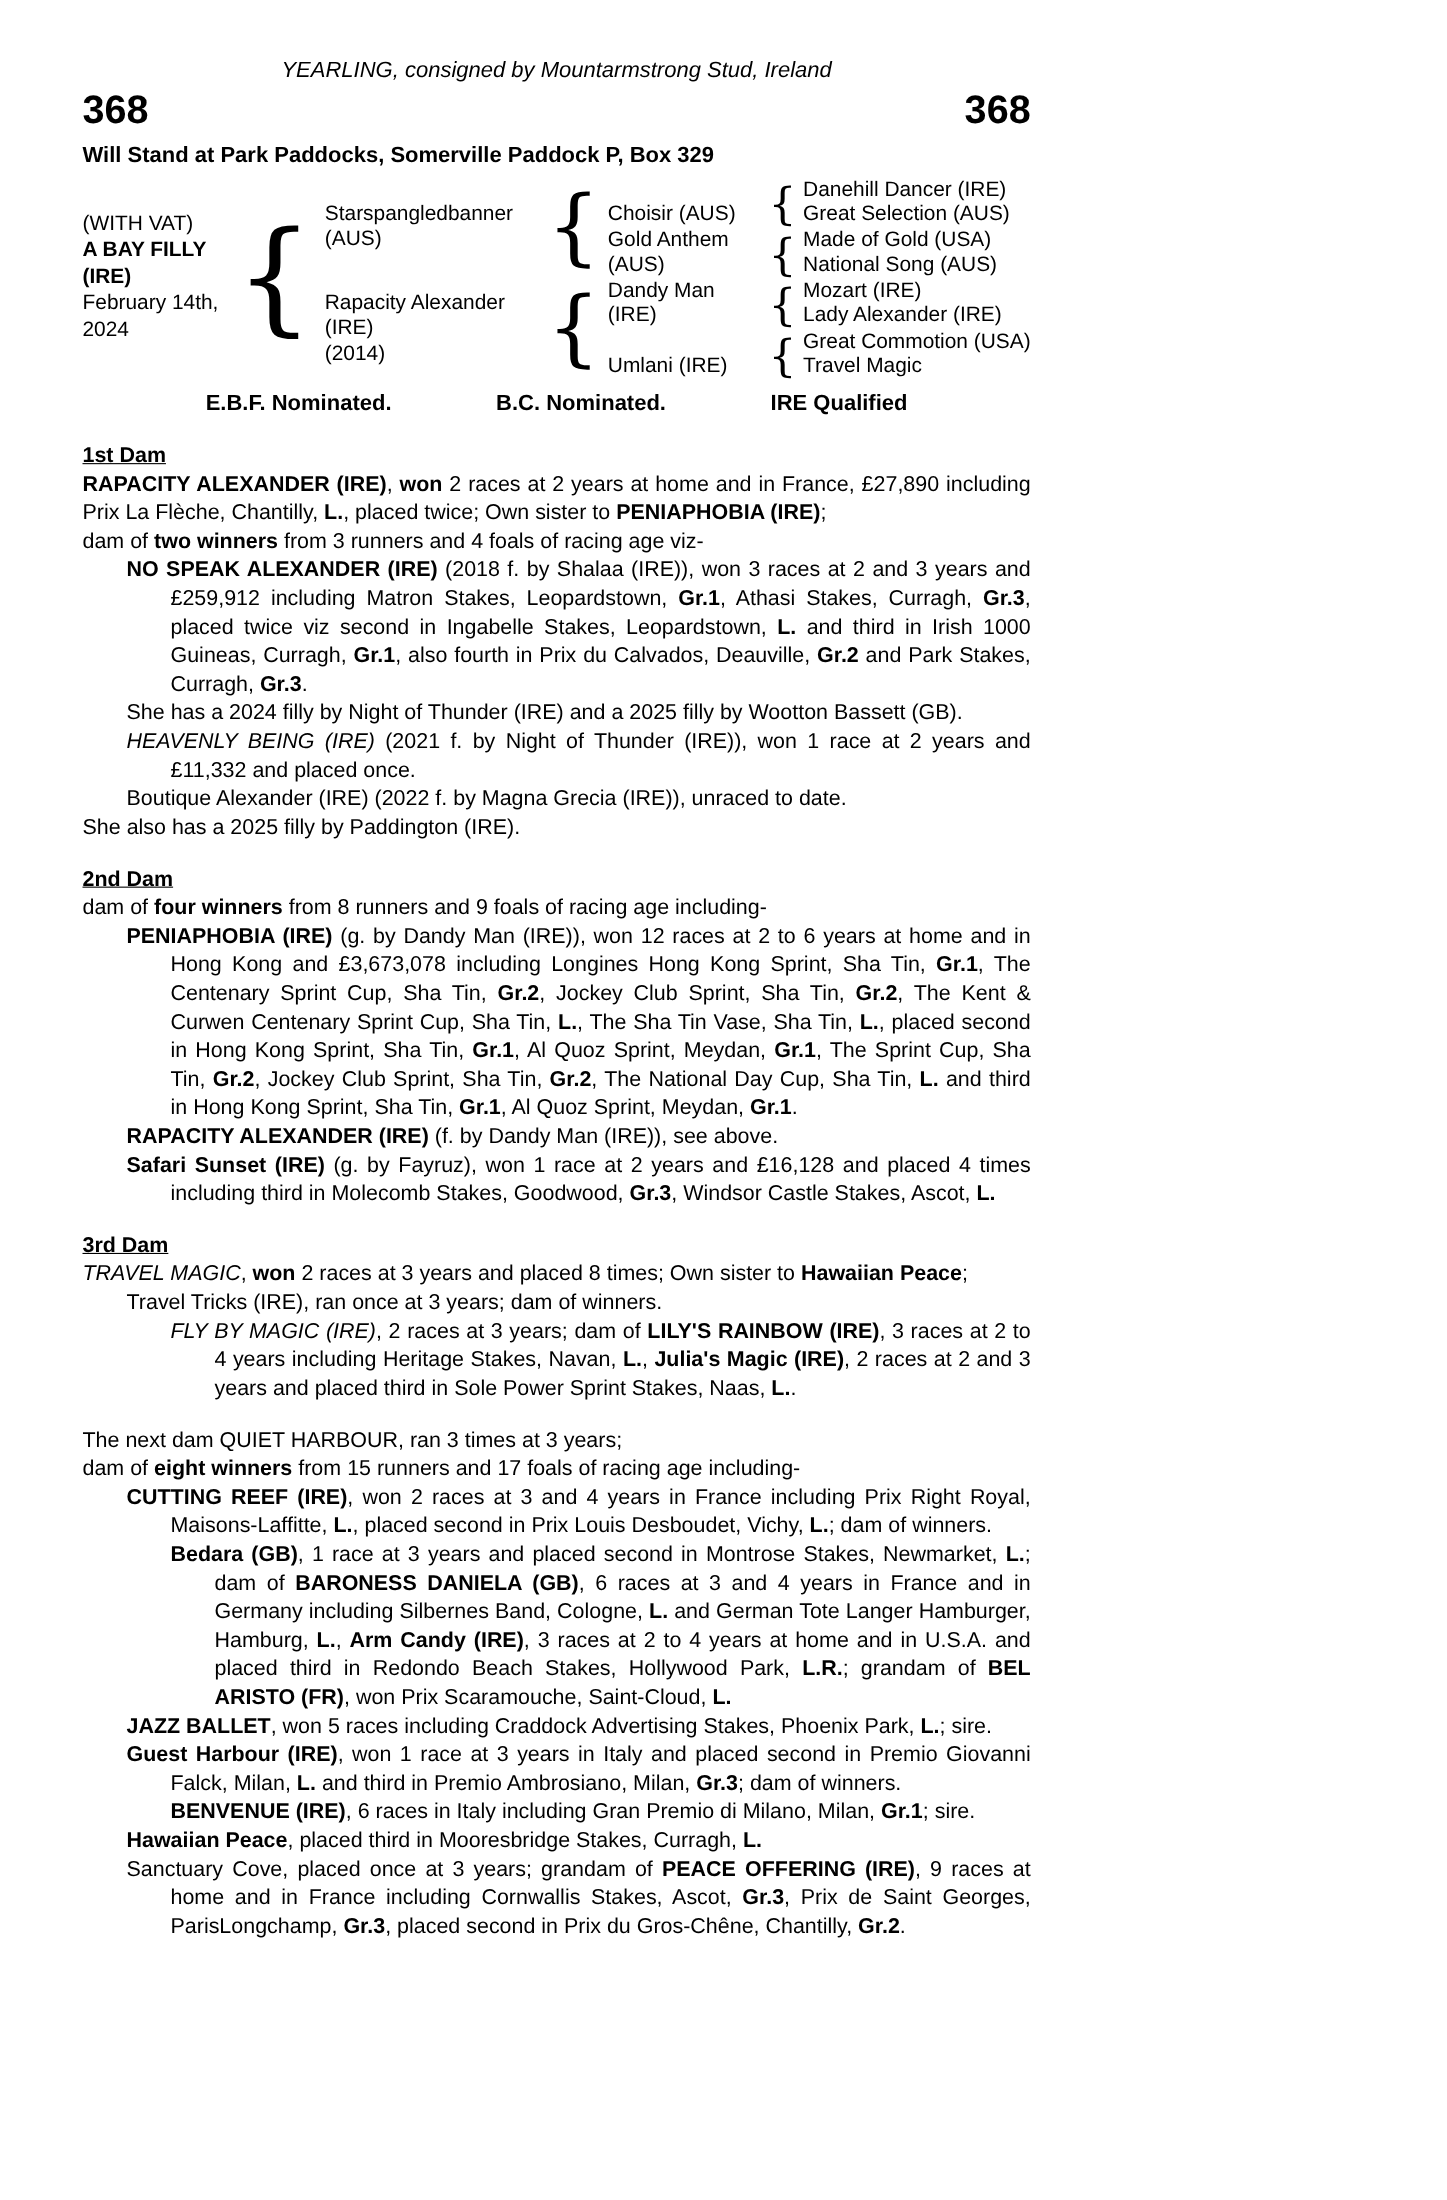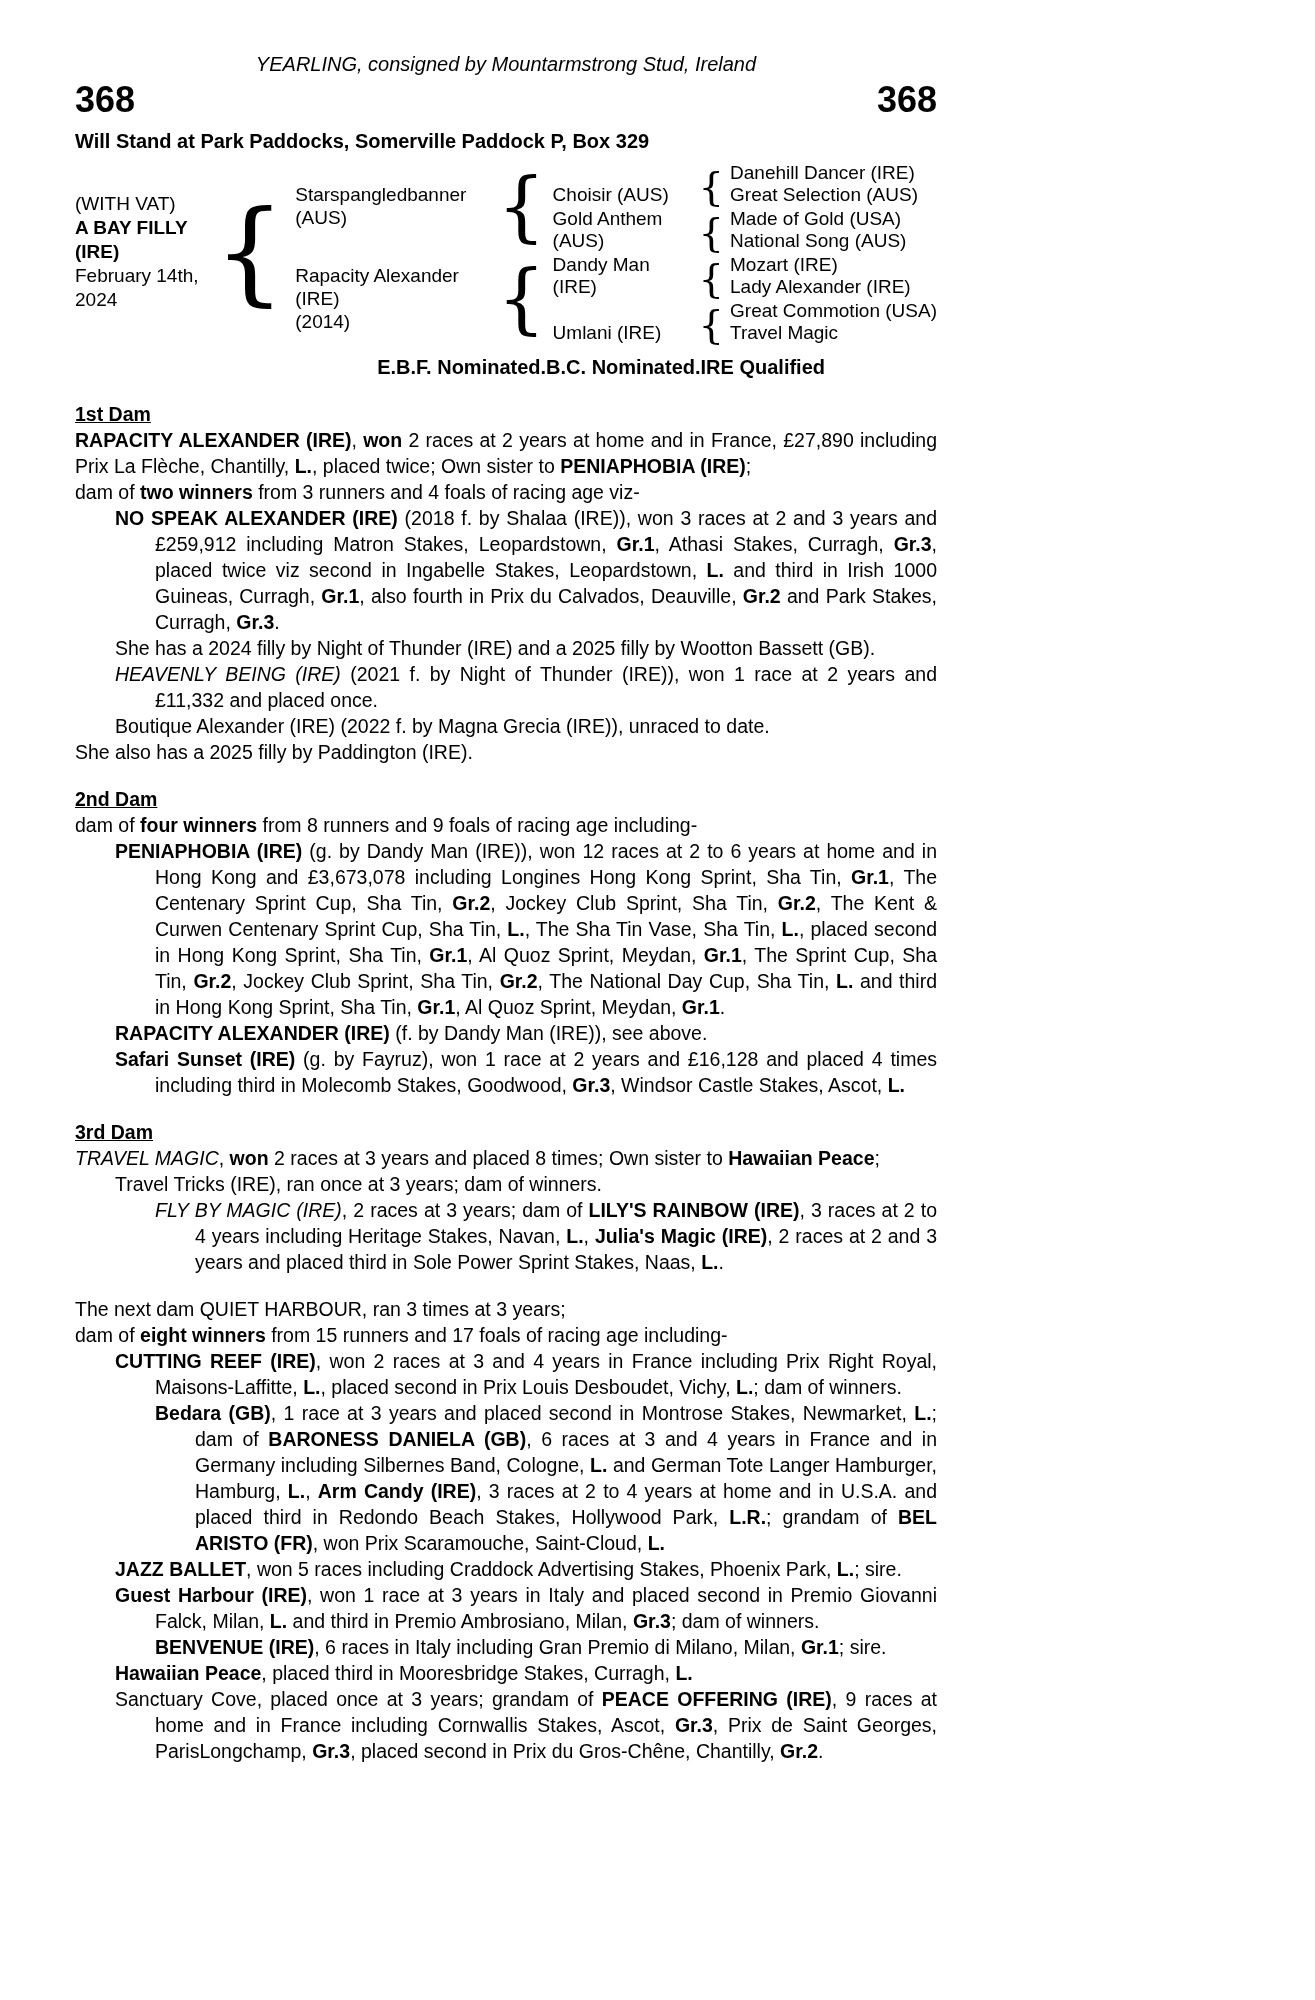--- a/index.html
+++ b/index.html
@@ -39,21 +39,21 @@
   .gen4 { line-height:22px; white-space:nowrap; }
   .brace {
     font-family:"DejaVu Serif", serif; font-weight:normal; line-height:1;
     display:flex; align-items:center;
   }
   .b1 { font-size:112px; margin:0 4px; }
   .b2 { font-size:76px; margin:0 3px; }
   .b3 { font-size:40px; margin:0 2px; }
   
   .noms {
-    display:flex; justify-content:flex-end;
+    display:flex; justify-content:space-between;
     padding:0 112px; margin-top:10px;
     font-weight:bold; font-size:20px; line-height:26px;
   }
   
   .section { margin-top:21px; font-size:19.5px; line-height:26px; }
   .sec-heading { font-weight:bold;text-decoration:underline; }
   .para { text-align:justify; }
   .ind0 { margin-left:0; }
   .ind1 { margin-left:80px; text-indent:-40px; }
   .ind2 { margin-left:120px; text-indent:-40px; }

